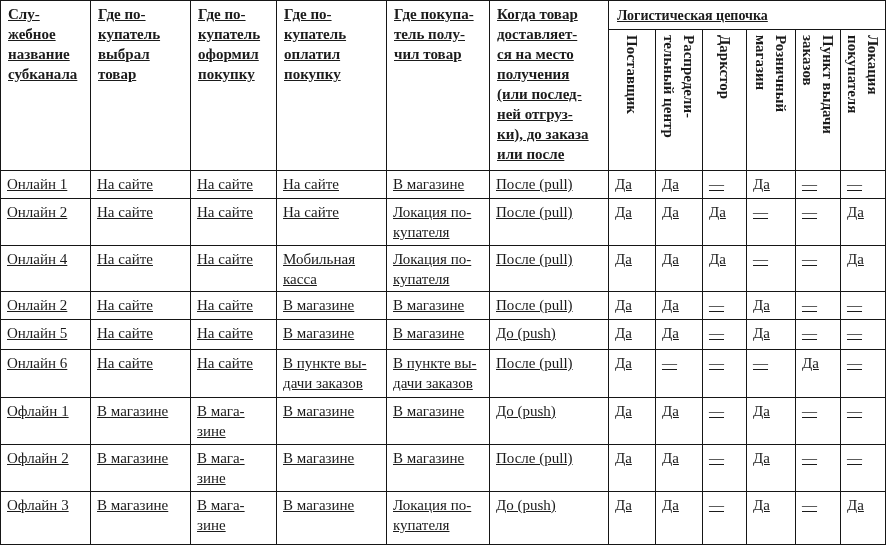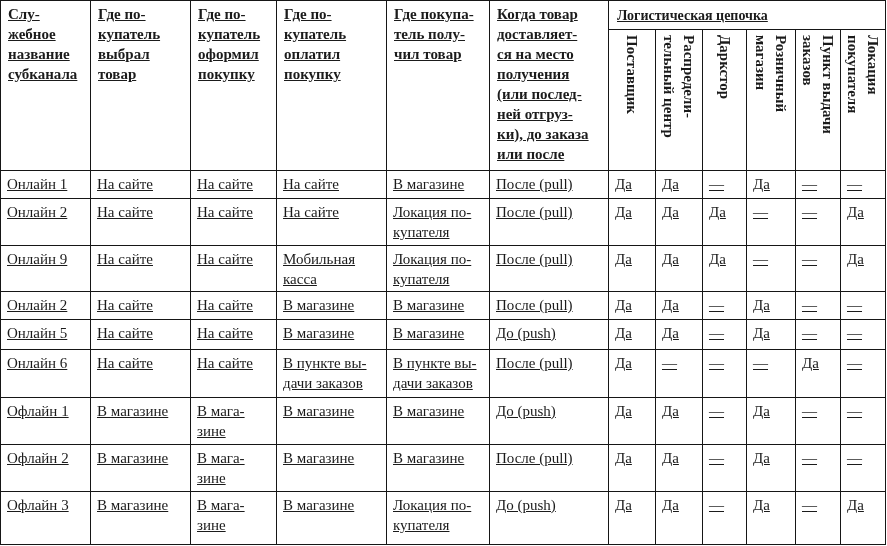--- a/index.html
+++ b/index.html
@@ -156,21 +156,21 @@
 купателя</td>
         <td>После (pull)</td>
         <td>Да</td>
         <td>Да</td>
         <td>Да</td>
         <td>—</td>
         <td>—</td>
         <td>Да</td>
       </tr>
       <tr>
-        <td>Онлайн 9</td>
+        <td>Онлайн 4</td>
         <td>На сайте</td>
         <td>На сайте</td>
         <td>Мобильная
 касса</td>
         <td>Локация по-
 купателя</td>
         <td>После (pull)</td>
         <td>Да</td>
         <td>Да</td>
         <td>Да</td>

